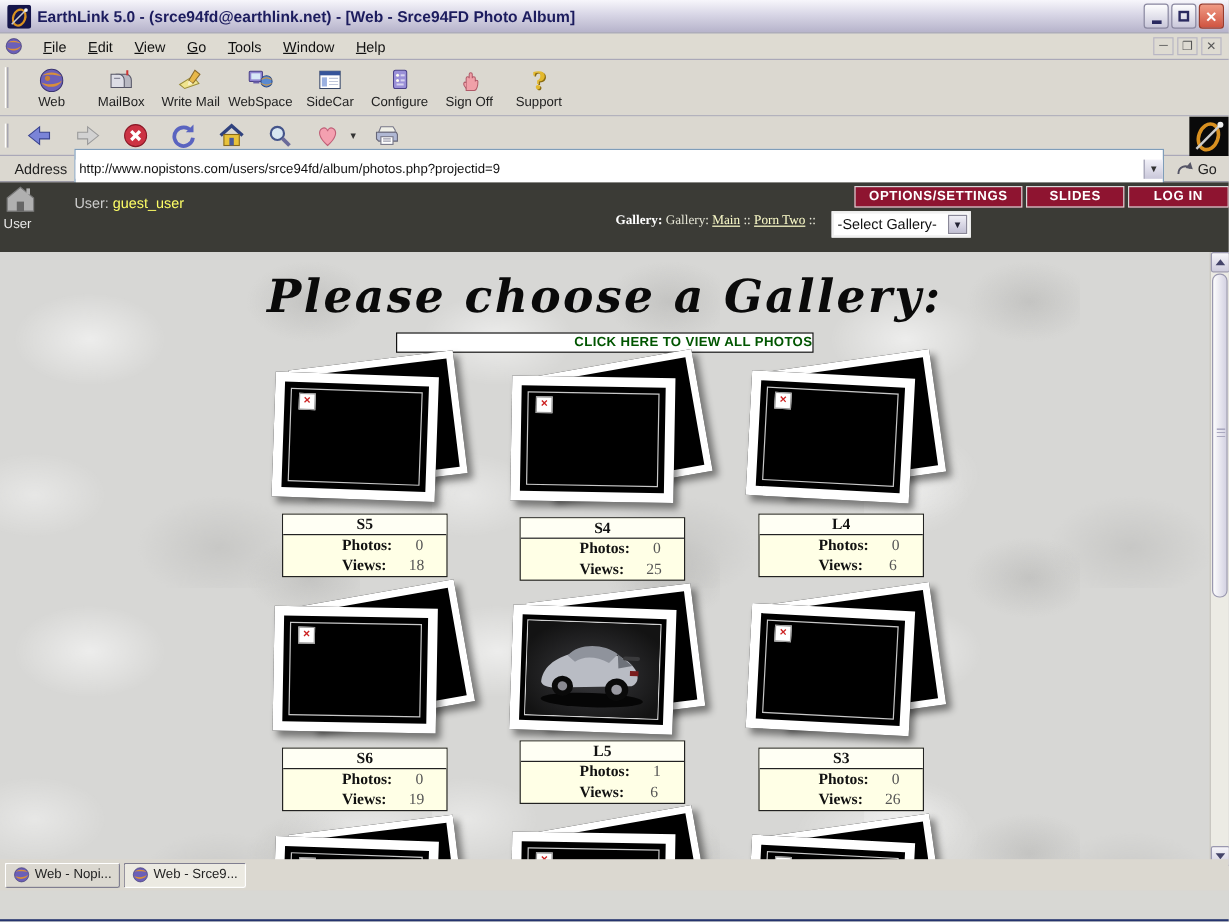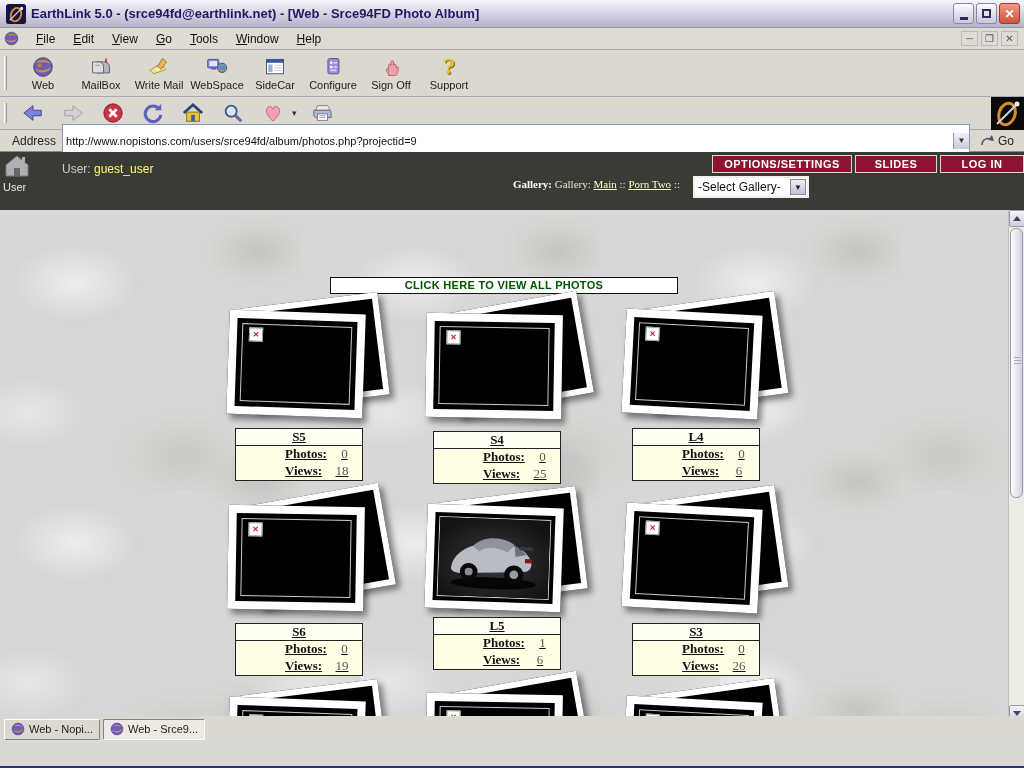--- a/index.html
+++ b/index.html
@@ -88,41 +88,41 @@
     background-image:
       radial-gradient(ellipse 90px 55px at 22% 28%, rgba(255,255,255,.55), transparent 70%),
       radial-gradient(ellipse 110px 60px at 72% 62%, rgba(255,255,255,.45), transparent 70%),
       radial-gradient(ellipse 95px 60px at 48% 88%, rgba(184,184,182,.5), transparent 72%),
       radial-gradient(ellipse 75px 48px at 86% 18%, rgba(180,180,178,.55), transparent 70%),
       radial-gradient(ellipse 85px 50px at 8% 75%, rgba(255,255,255,.4), transparent 70%);
     background-size:340px 260px, 430px 300px, 380px 280px, 300px 230px, 360px 270px; }
   .page-heading { position:absolute; left:0; top:14px; width:1008px; text-align:center;
     font-family:"DejaVu Serif",serif; font-style:italic; font-weight:bold; font-size:38px; color:#0a0a0a; letter-spacing:2px; }
   .view-all-btn { position:absolute; left:330px; top:67px; width:348px; height:17px; background:#fff;
-    border:1px solid #111; font-size:11px; font-weight:bold; color:#005500; text-align:center; line-height:15px; letter-spacing:.3px; }
+    border:1px solid #111; font-size:11px; font-weight:bold; color:#005500; text-align:right; line-height:15px; letter-spacing:.3px; }
 
   
   .thumb { position:absolute; width:170px; height:128px; }
   .photo { position:absolute; background:#000; }
   .pframe { border:6px solid #fff; box-shadow:4px 5px 6px rgba(0,0,0,.45); }
   .back1 { left:24px; top:0; width:138px; height:103px; transform:rotate(-7deg); }
   .front1 { left:6px; top:12px; width:136px; height:104px; border-width:8px; transform:rotate(2deg); }
   .thumb.v2 .back1 { transform:rotate(-10deg); left:28px; }
   .thumb.v2 .front1 { transform:rotate(1deg); }
   .thumb.v3 .back1 { transform:rotate(-8deg); left:26px; }
   .thumb.v3 .front1 { transform:rotate(3deg); }
   .inner-line { position:absolute; inset:5px; border:1px solid #c8c8c8; }
   .broken { position:absolute; left:12px; top:9px; width:14px; height:14px; background:#fff; border:1px solid #999;
     color:#cc2222; font-size:10px; font-weight:bold; line-height:12px; text-align:center; }
   .car-pic { position:absolute; inset:4px; border:1px solid #d0d0d0; }
   .car-pic svg { width:100%; height:100%; display:block; }
 
   
-  .gtable { position:absolute; width:128px; background:#ffffe6; border:1px solid #222;
-    font-family:"Liberation Serif",serif; font-size:13px; color:#111;text-decoration:underline; }
+  .gtable { position:absolute; width:138px; background:#ffffe6; border:1px solid #222;
+    font-family:"Liberation Serif",serif; font-size:13px; color:#111; }
   .gtable .gname { font-weight:bold; text-align:center; background:#fffff4; border-bottom:1px solid #222; height:17px; line-height:16px; font-size:13px; }
   .grow { display:flex; height:17px; line-height:16px; }
   .grow .glabel { font-weight:bold; padding-left:5px; flex:1;margin-left:44px; }
   .grow .gval { width:58px; text-align:center; color:#555; }
 
   
   .vscroll { position:absolute; right:0; top:210px; width:16px; height:512px; background:#ecebe4; border-left:1px solid #c0bfb8; }
   .sb-btn { position:absolute; left:0; width:16px; height:17px; background:linear-gradient(to bottom,#f6f5fa,#cfcdde);
     border:1px solid #9a98b0; border-radius:2px; display:flex; align-items:center; justify-content:center; }
   .sb-up { top:0; } .sb-down { bottom:0; }
@@ -365,20 +365,21 @@
       <a href="#">Porn Two</a>
       <span>::</span>
     </div>
     <div class="hdr-select">
       <span class="sel-text">-Select Gallery-</span>
       <span class="sel-arrow">▼</span>
     </div>
   </div>
 
   <div class="content">
+    <div class="page-heading">Please choose a Gallery:</div>
     <div class="view-all-btn">CLICK HERE TO VIEW ALL PHOTOS</div>
 
     <div class="thumb v1" style="left:222px; top:90px;">
       <div class="photo pframe back1"></div>
       <div class="photo pframe front1">
         <div class="inner-line"></div>
         <div class="broken">×</div>
       </div>
     </div>
     <div class="thumb v2" style="left:420px; top:92px;">

